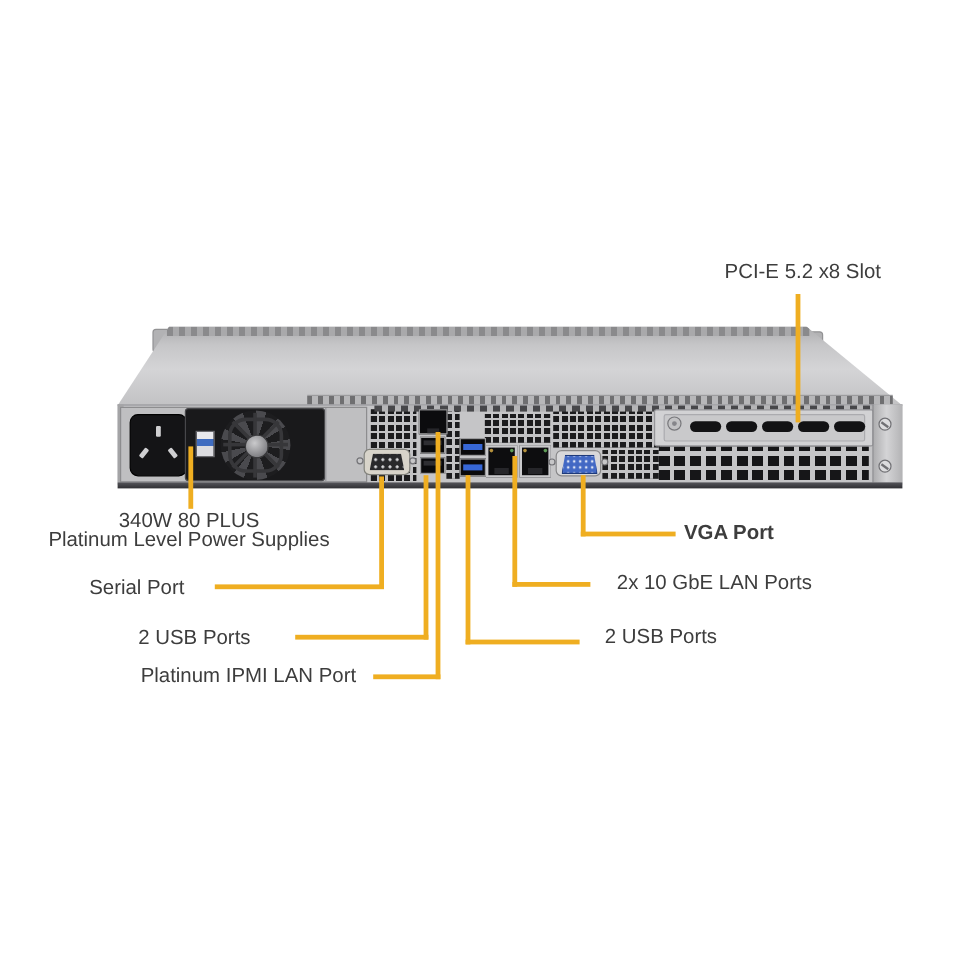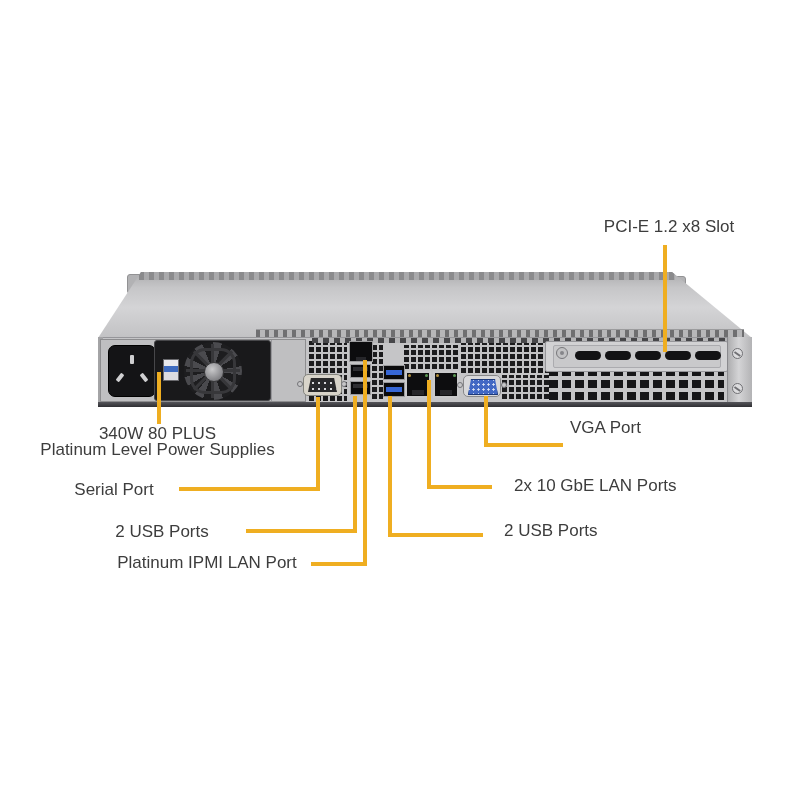--- a/index.html
+++ b/index.html
@@ -184,32 +184,32 @@
   <div class="ln" style="left:246px;top:529px;width:111px;height:4px;"></div>
   <div class="ln" style="left:363px;top:360px;width:4px;height:206px;"></div>
   <div class="ln" style="left:311px;top:562px;width:56px;height:4px;"></div>
   <div class="ln" style="left:388px;top:396px;width:4px;height:141px;"></div>
   <div class="ln" style="left:388px;top:533px;width:95px;height:4px;"></div>
   <div class="ln" style="left:427px;top:380px;width:4px;height:109px;"></div>
   <div class="ln" style="left:427px;top:485px;width:65px;height:4px;"></div>
   <div class="ln" style="left:484px;top:396px;width:4px;height:51px;"></div>
   <div class="ln" style="left:484px;top:443px;width:79px;height:4px;"></div>
 
-  <div class="lbl c" style="left:602px;top:219px;width:134px;">PCI-E 1.2 x8 Slot</div>
+  <div class="lbl c" style="left:602px;top:219px;width:134px;">PCI-E 5.2 x8 Slot</div>
 
   <div class="lbl c" style="left:40px;top:426px;width:235px;">
     <span style="display:block;">340W 80 PLUS</span>
     <span style="display:block;">Platinum Level Power Supplies</span>
   </div>
 
   <div class="lbl r" style="left:58px;top:480px;width:112px;">Serial Port</div>
 
   <div class="lbl r" style="left:98px;top:522px;width:128px;">2 USB Ports</div>
 
   <div class="lbl r" style="left:112px;top:553px;width:190px;">Platinum IPMI LAN Port</div>
 
-  <div class="lbl" style="left:570px;top:418px;">VGA Port</div>
+  <div class="lbl" style="left:570px;top:434px;font-weight:bold;">VGA Port</div>
 
   <div class="lbl" style="left:514px;top:476px;">2x 10 GbE LAN Ports</div>
 
   <div class="lbl" style="left:504px;top:521px;">2 USB Ports</div>
 
 </div>
 
 </body></html>

